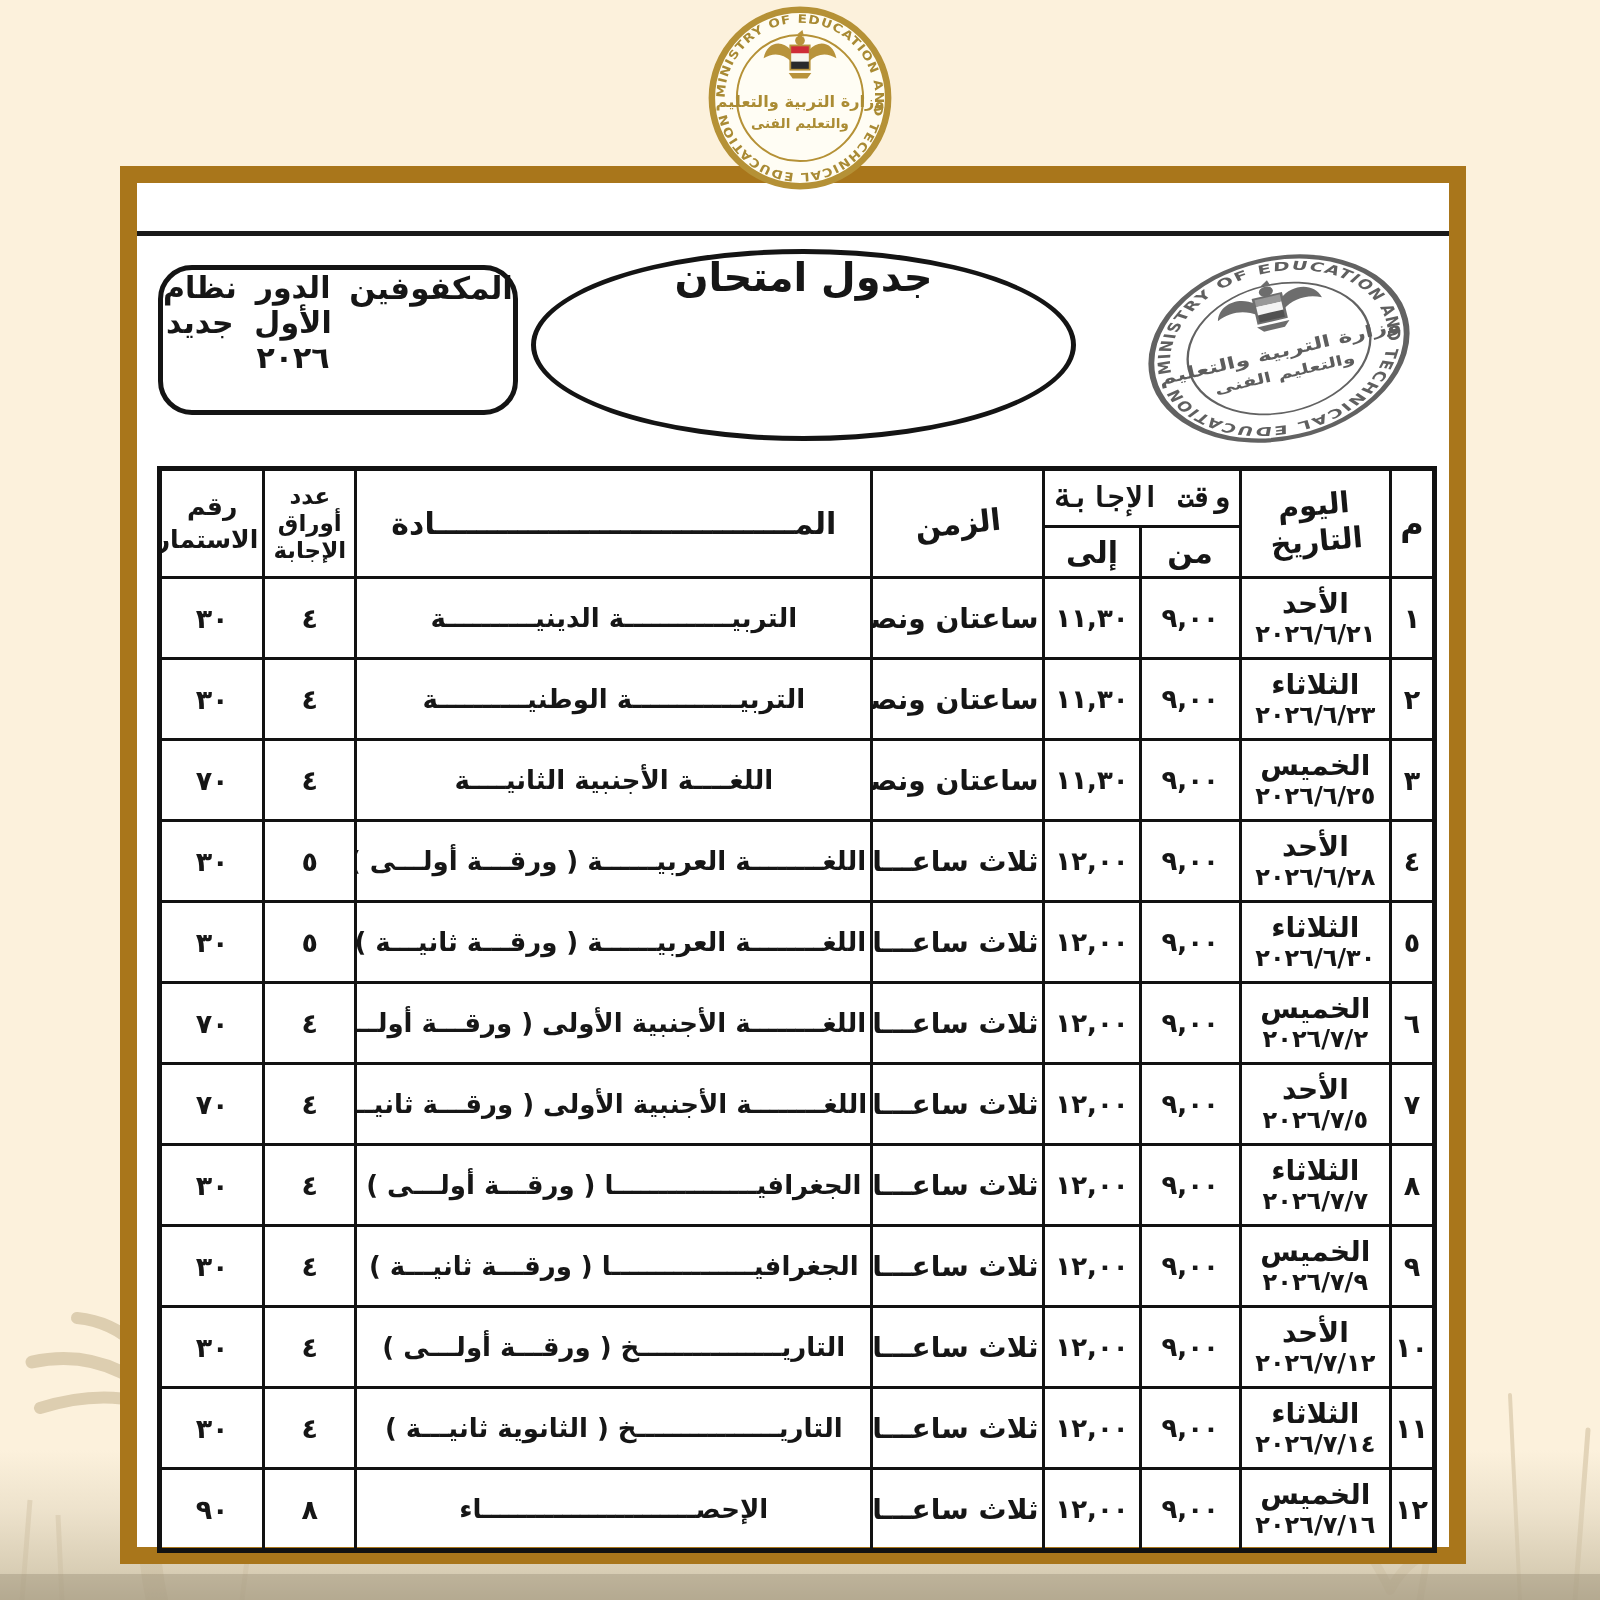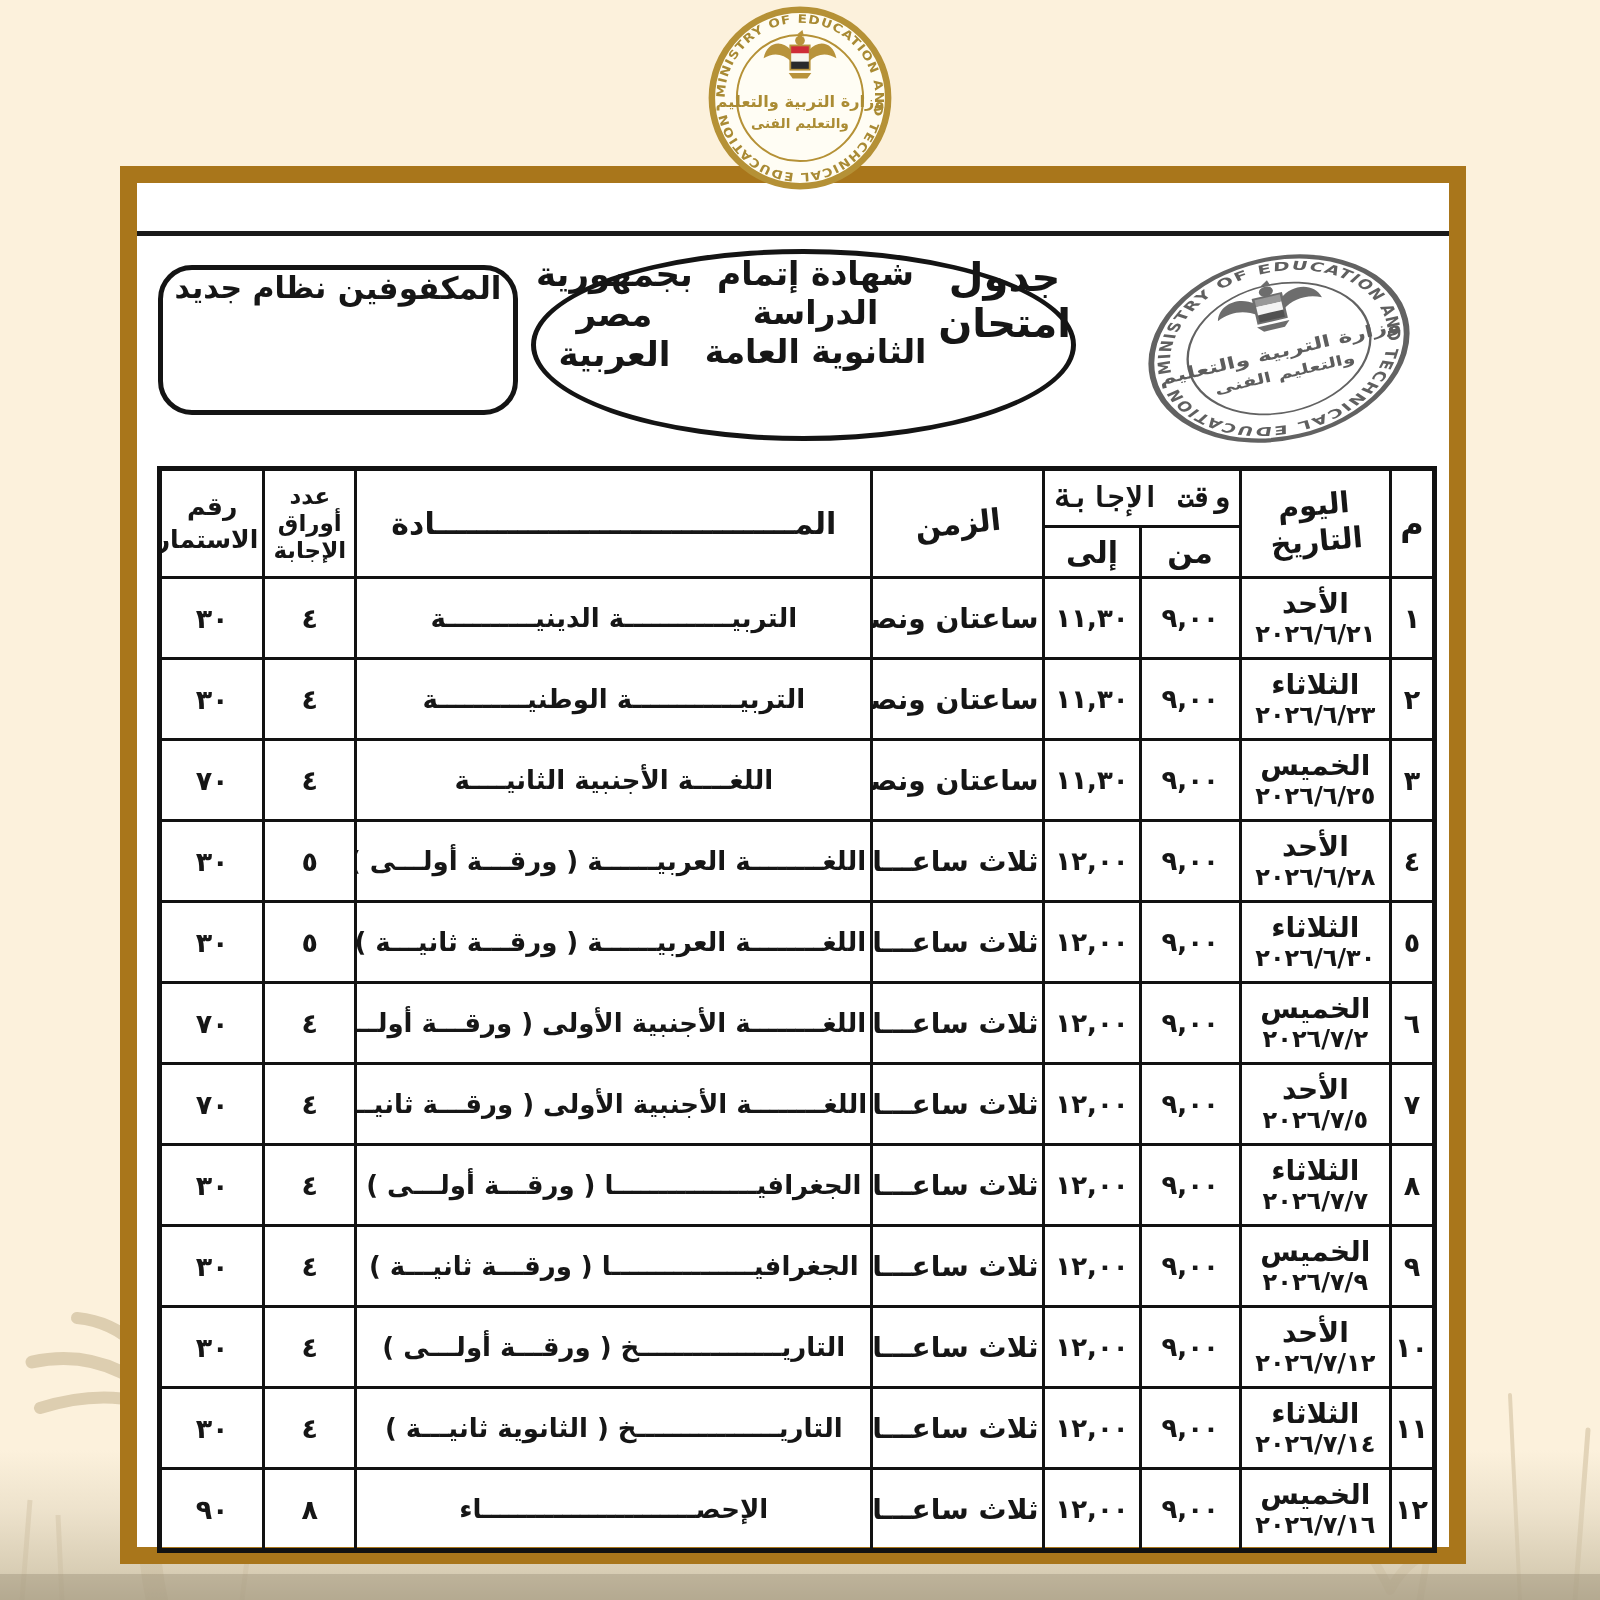--- a/index.html
+++ b/index.html
@@ -152,27 +152,26 @@
     <text x="115" y="152" text-anchor="middle" font-size="17" font-weight="bold" fill="#ab8c34">والتعليم الفنى</text>
   </svg>
 </div>
 
 <div class="doc">
   <div class="doc-inner">
     <div class="top-rule"></div>
 
     <div class="info-box">
       <span class="l1">المكفوفين</span>
+      <span class="l2">الدور الأول ٢٠٢٦</span>
       <span class="l3">نظام جديد</span>
     </div>
 
     <div class="title-oval">
       <span class="l1">جدول امتحان</span>
-      <span class="l2">شهادة إتمام الدراسة الثانوية العامة</span>
-      <span class="l3">بجمهورية مصر العربية</span>
     </div>
 
     <div class="stamp-wrap">
       <svg viewBox="0 0 230 230" width="260" height="215" preserveAspectRatio="none">
         <defs>
           <path id="circB" d="M115,115 m-93,0 a93,93 0 1,1 186,0 a93,93 0 1,1 -186,0"></path>
         </defs>
         <circle cx="115" cy="115" r="109" fill="#ffffff" stroke="#4d4d4d" stroke-width="5"></circle>
         <circle cx="115" cy="115" r="78" fill="none" stroke="#4d4d4d" stroke-width="2"></circle>
         <text font-size="14.5" font-weight="bold" fill="#4a4a4a" letter-spacing="1">

